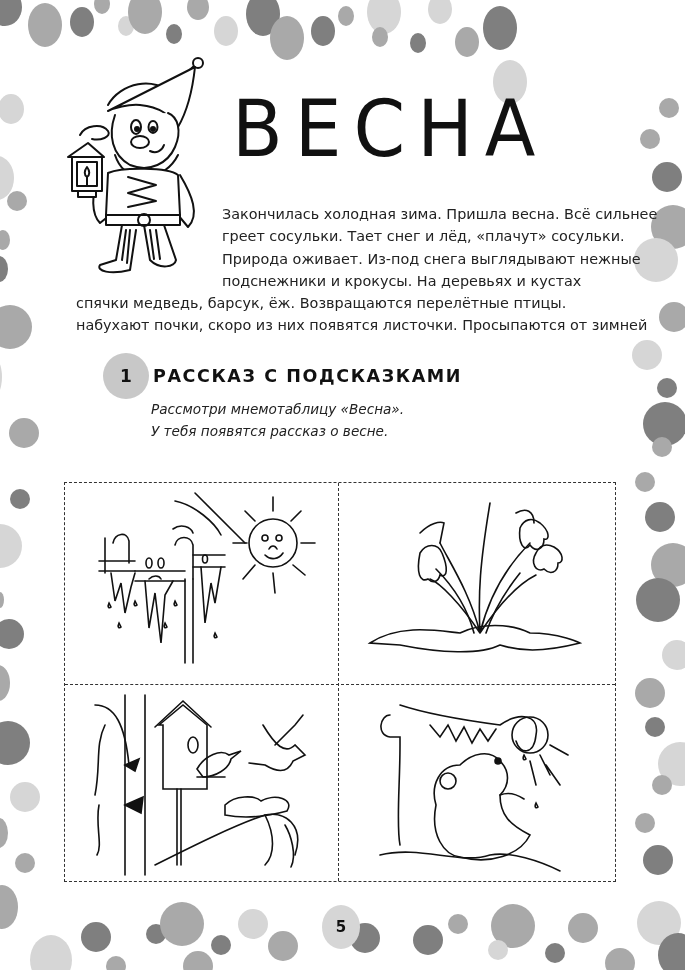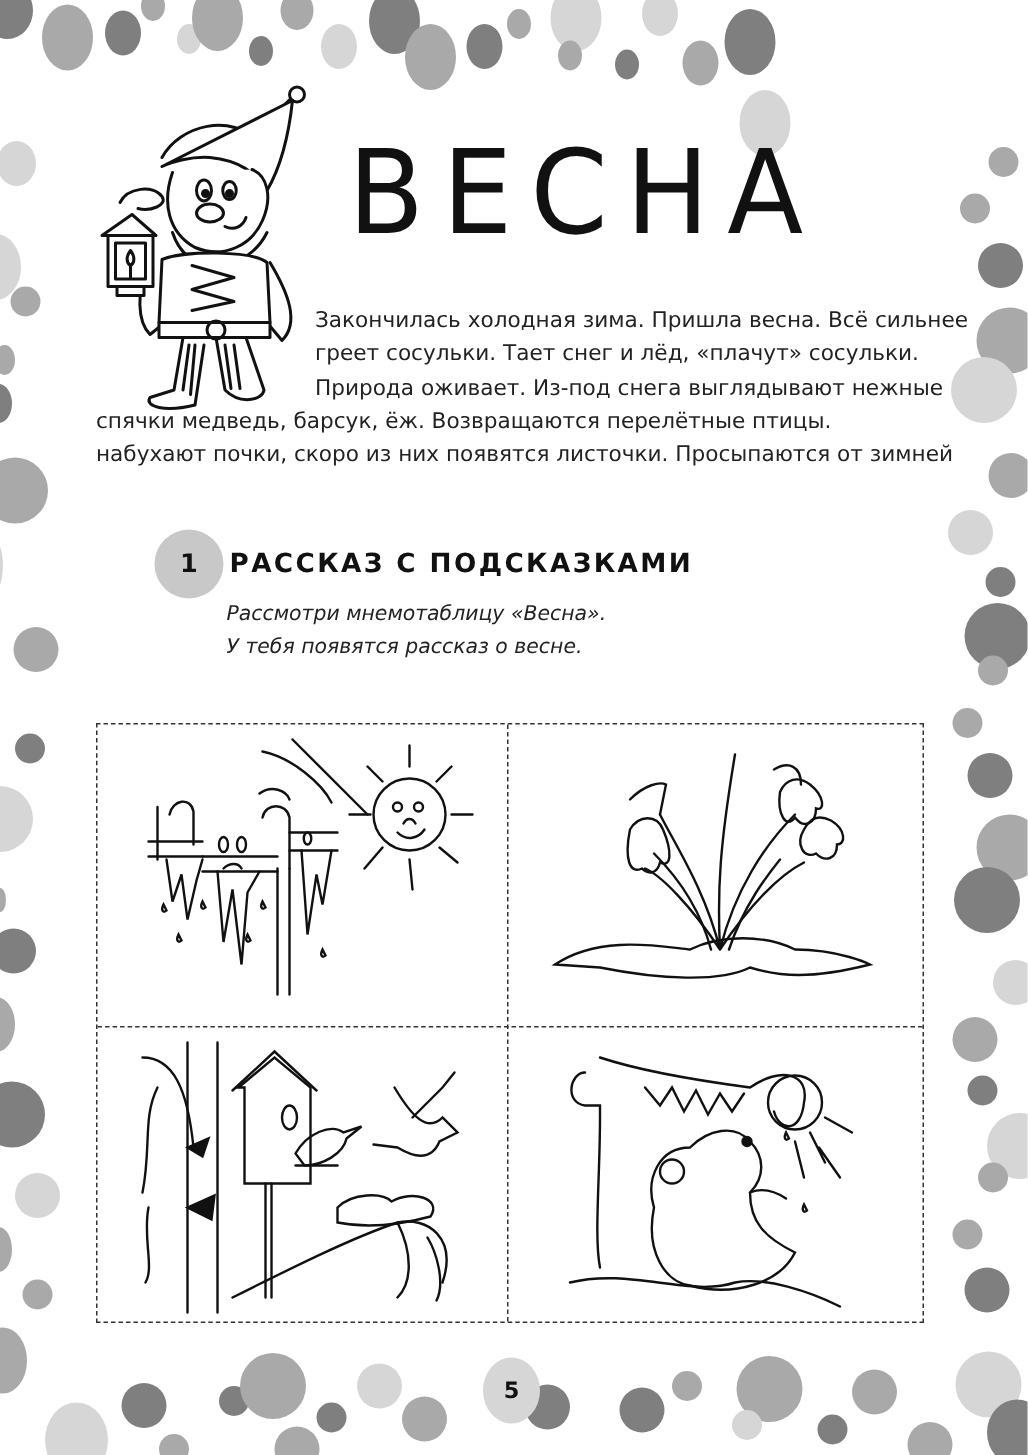--- a/index.html
+++ b/index.html
@@ -5,21 +5,21 @@
   html, body { margin: 0; padding: 0; background: #ffffff; }
   body { width: 685px; height: 970px; position: relative; overflow: hidden; font-family: "DejaVu Sans", "Liberation Sans", sans-serif; color: #1a1a1a; }
   .dot { position: absolute; border-radius: 50%; }
   .dot.d { background: #7f7f7f; }
   .dot.m { background: #a9a9a9; }
   .dot.l { background: #d6d6d6; }
 
   .title { position: absolute; left: 232px; top: 92px; font-family: "DejaVu Sans", sans-serif; font-size: 74px; letter-spacing: 12px; font-weight: 400; color: #111; line-height: 1; transform: scaleY(1.05); }
   .gnome { position: absolute; left: 60px; top: 55px; width: 165px; height: 225px; }
 
-  .intro { position: absolute; left: 64px; top: 203px; width: 560px; font-size: 14.4px; line-height: 22.3px; color: #222; }
+  .intro { position: absolute; left: 76px; top: 203px; width: 560px; font-size: 14.4px; line-height: 22.3px; color: #222; }
   .intro p { margin: 0; white-space: nowrap; }
   .intro .ind { padding-left: 146px; }
 
   .task { position: absolute; left: 103px; top: 353px; height: 46px; display: flex; align-items: center; }
   .badge { width: 46px; height: 46px; border-radius: 50%; background: #c8c8c8; display: flex; align-items: center; justify-content: center; font-weight: 700; font-size: 17px; color: #111; }
   .task-title { margin-left: 4px; font-weight: 700; font-size: 17.5px; letter-spacing: 1.6px; color: #111; }
   .instr { position: absolute; left: 151px; top: 398px; font-style: italic; font-size: 13.6px; line-height: 22px; color: #222; }
   .instr p { margin: 0; }
 
   .mnemo { position: absolute; left: 64px; top: 482px; width: 552px; height: 400px; border: 1.5px dashed #333; box-sizing: border-box; }
@@ -159,20 +159,21 @@
     <rect x="18" y="136" width="18" height="6" fill="#fff"></rect>
   </svg>
 </div>
 
 <div class="title">ВЕСНА</div>
 
 <div class="intro">
   <p class="ind">Закончилась холодная зима. Пришла весна. Всё сильнее</p>
   <p class="ind">греет сосульки. Тает снег и лёд, «плачут» сосульки.</p>
   <p class="ind">Природа оживает. Из-под снега выглядывают нежные</p>
+  <p class="ind">подснежники и крокусы. На деревьях и кустах</p>
   <p>спячки медведь, барсук, ёж. Возвращаются перелётные птицы.</p>
   <p>набухают почки, скоро из них появятся листочки. Просыпаются от зимней</p>
 </div>
 
 <div class="task">
   <div class="badge">1</div>
   <div class="task-title">РАССКАЗ С ПОДСКАЗКАМИ</div>
 </div>
 
 <div class="instr">

